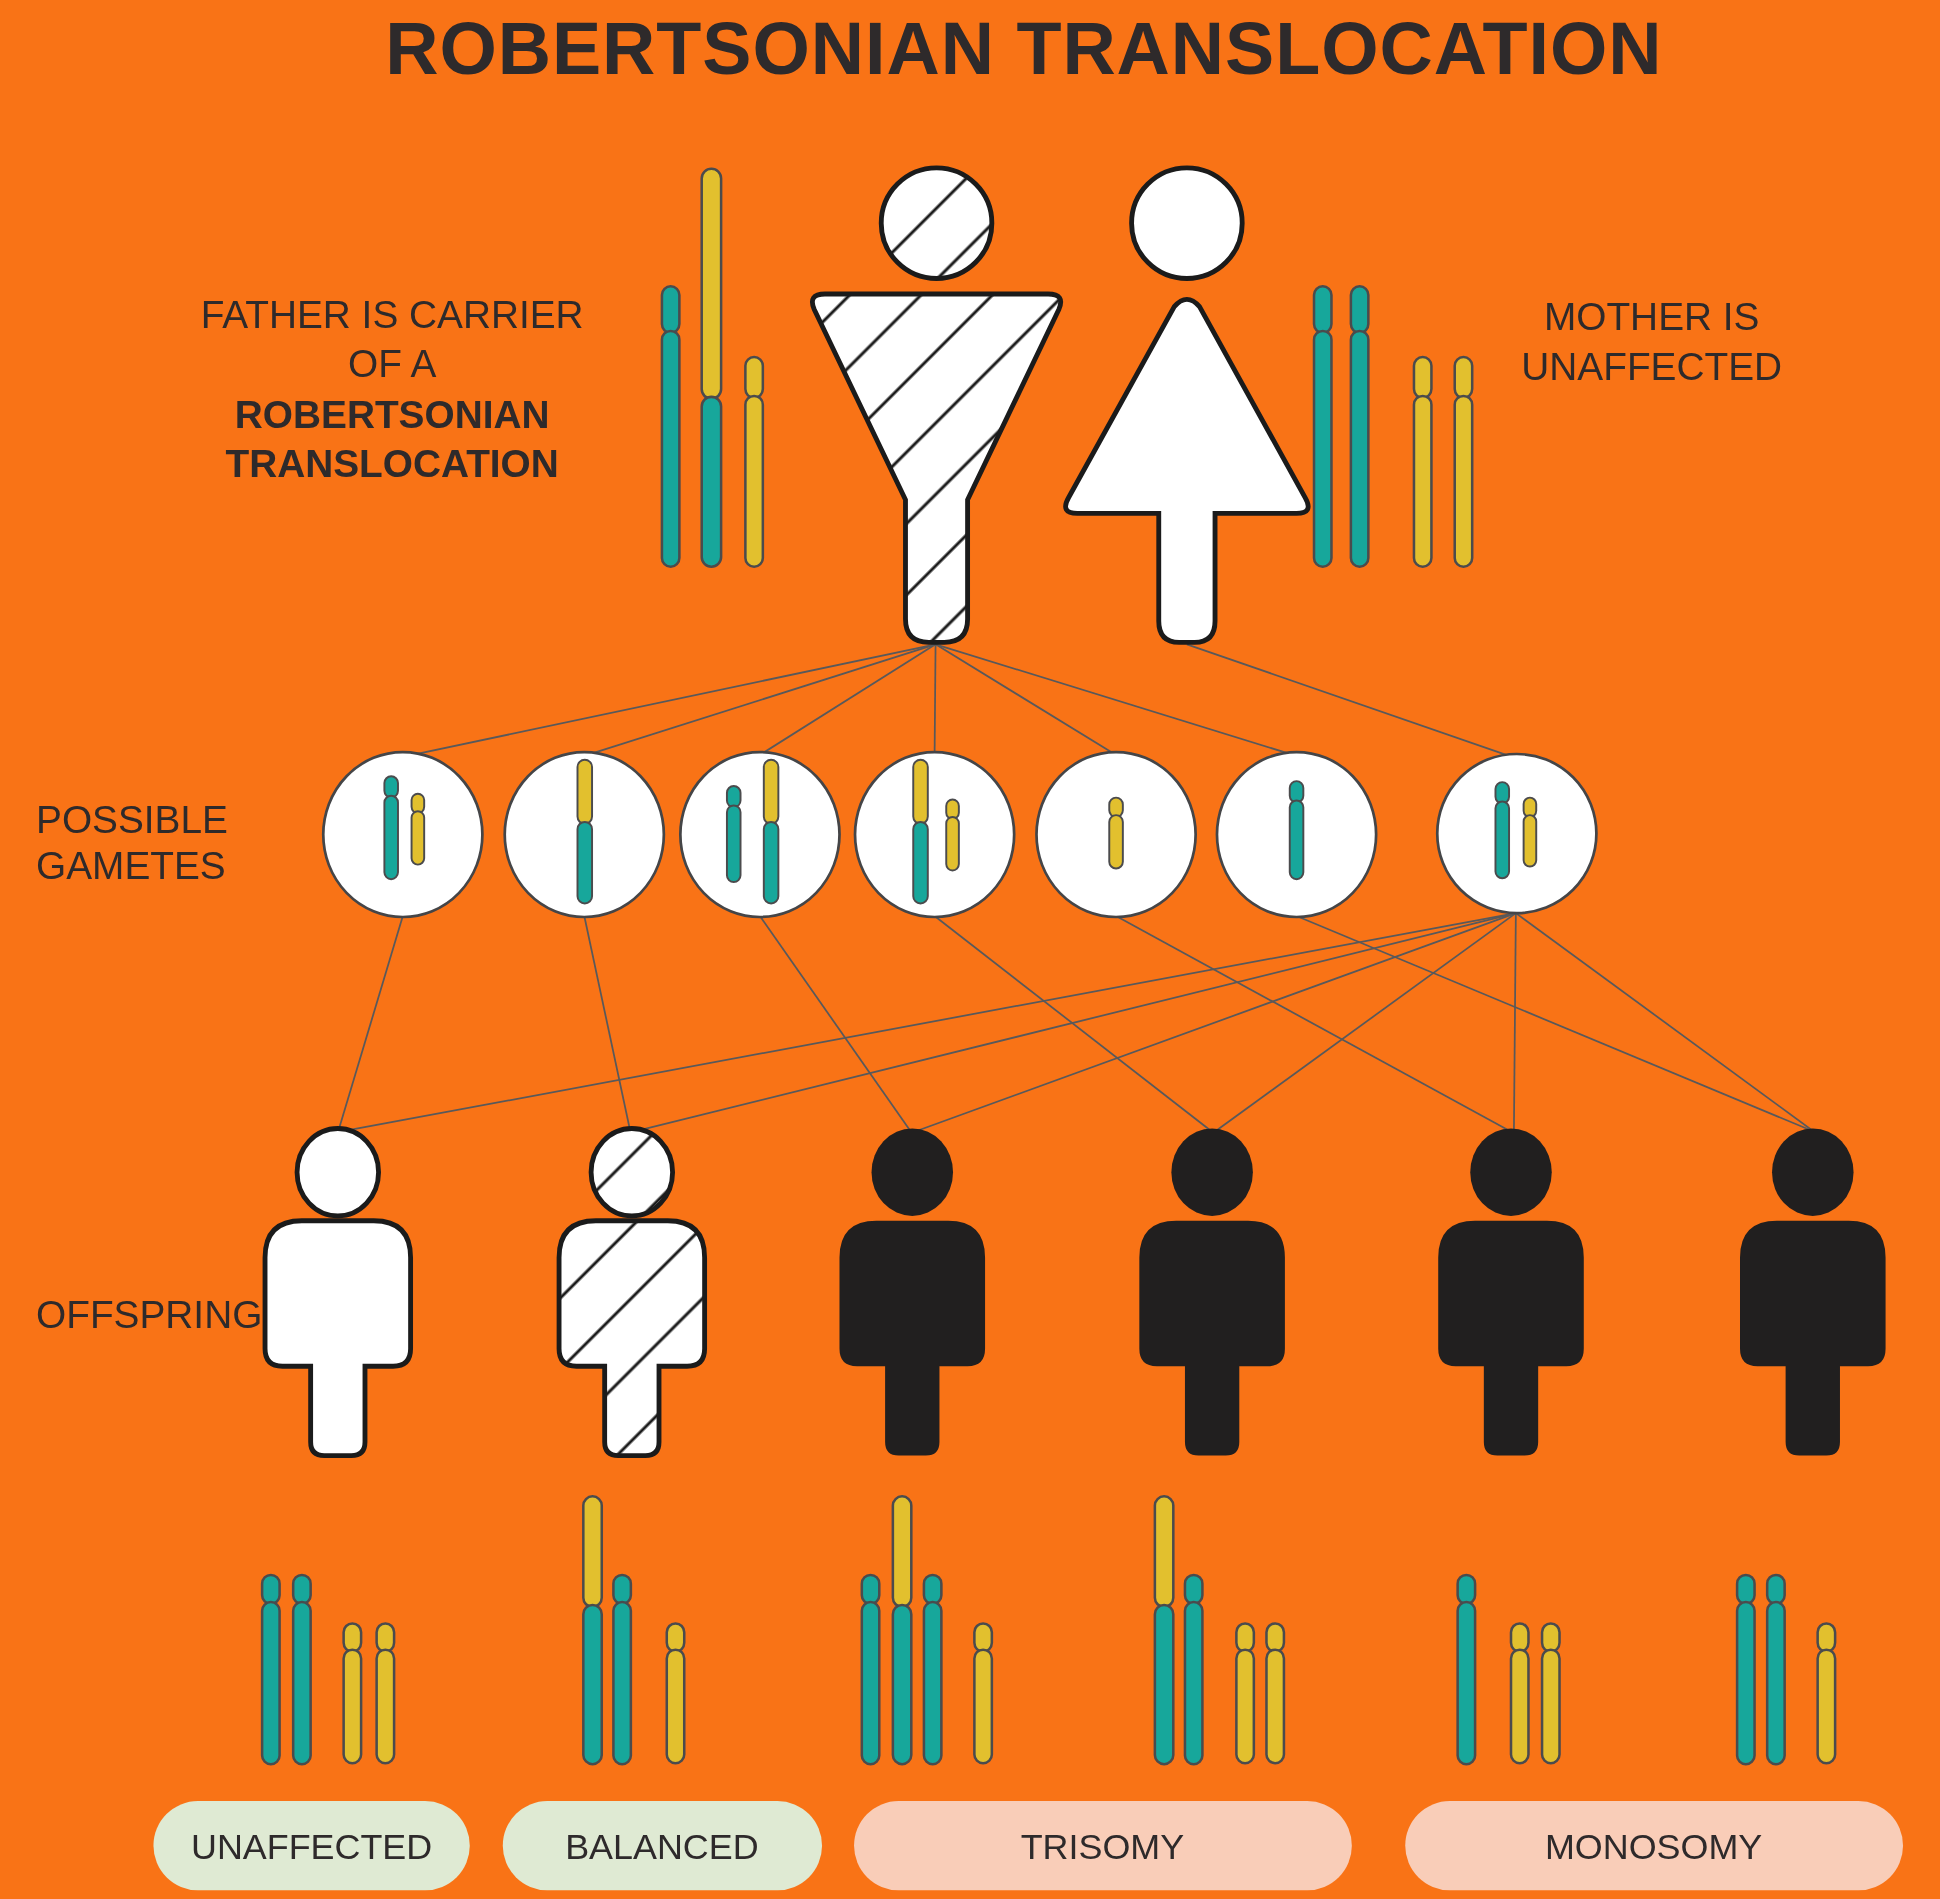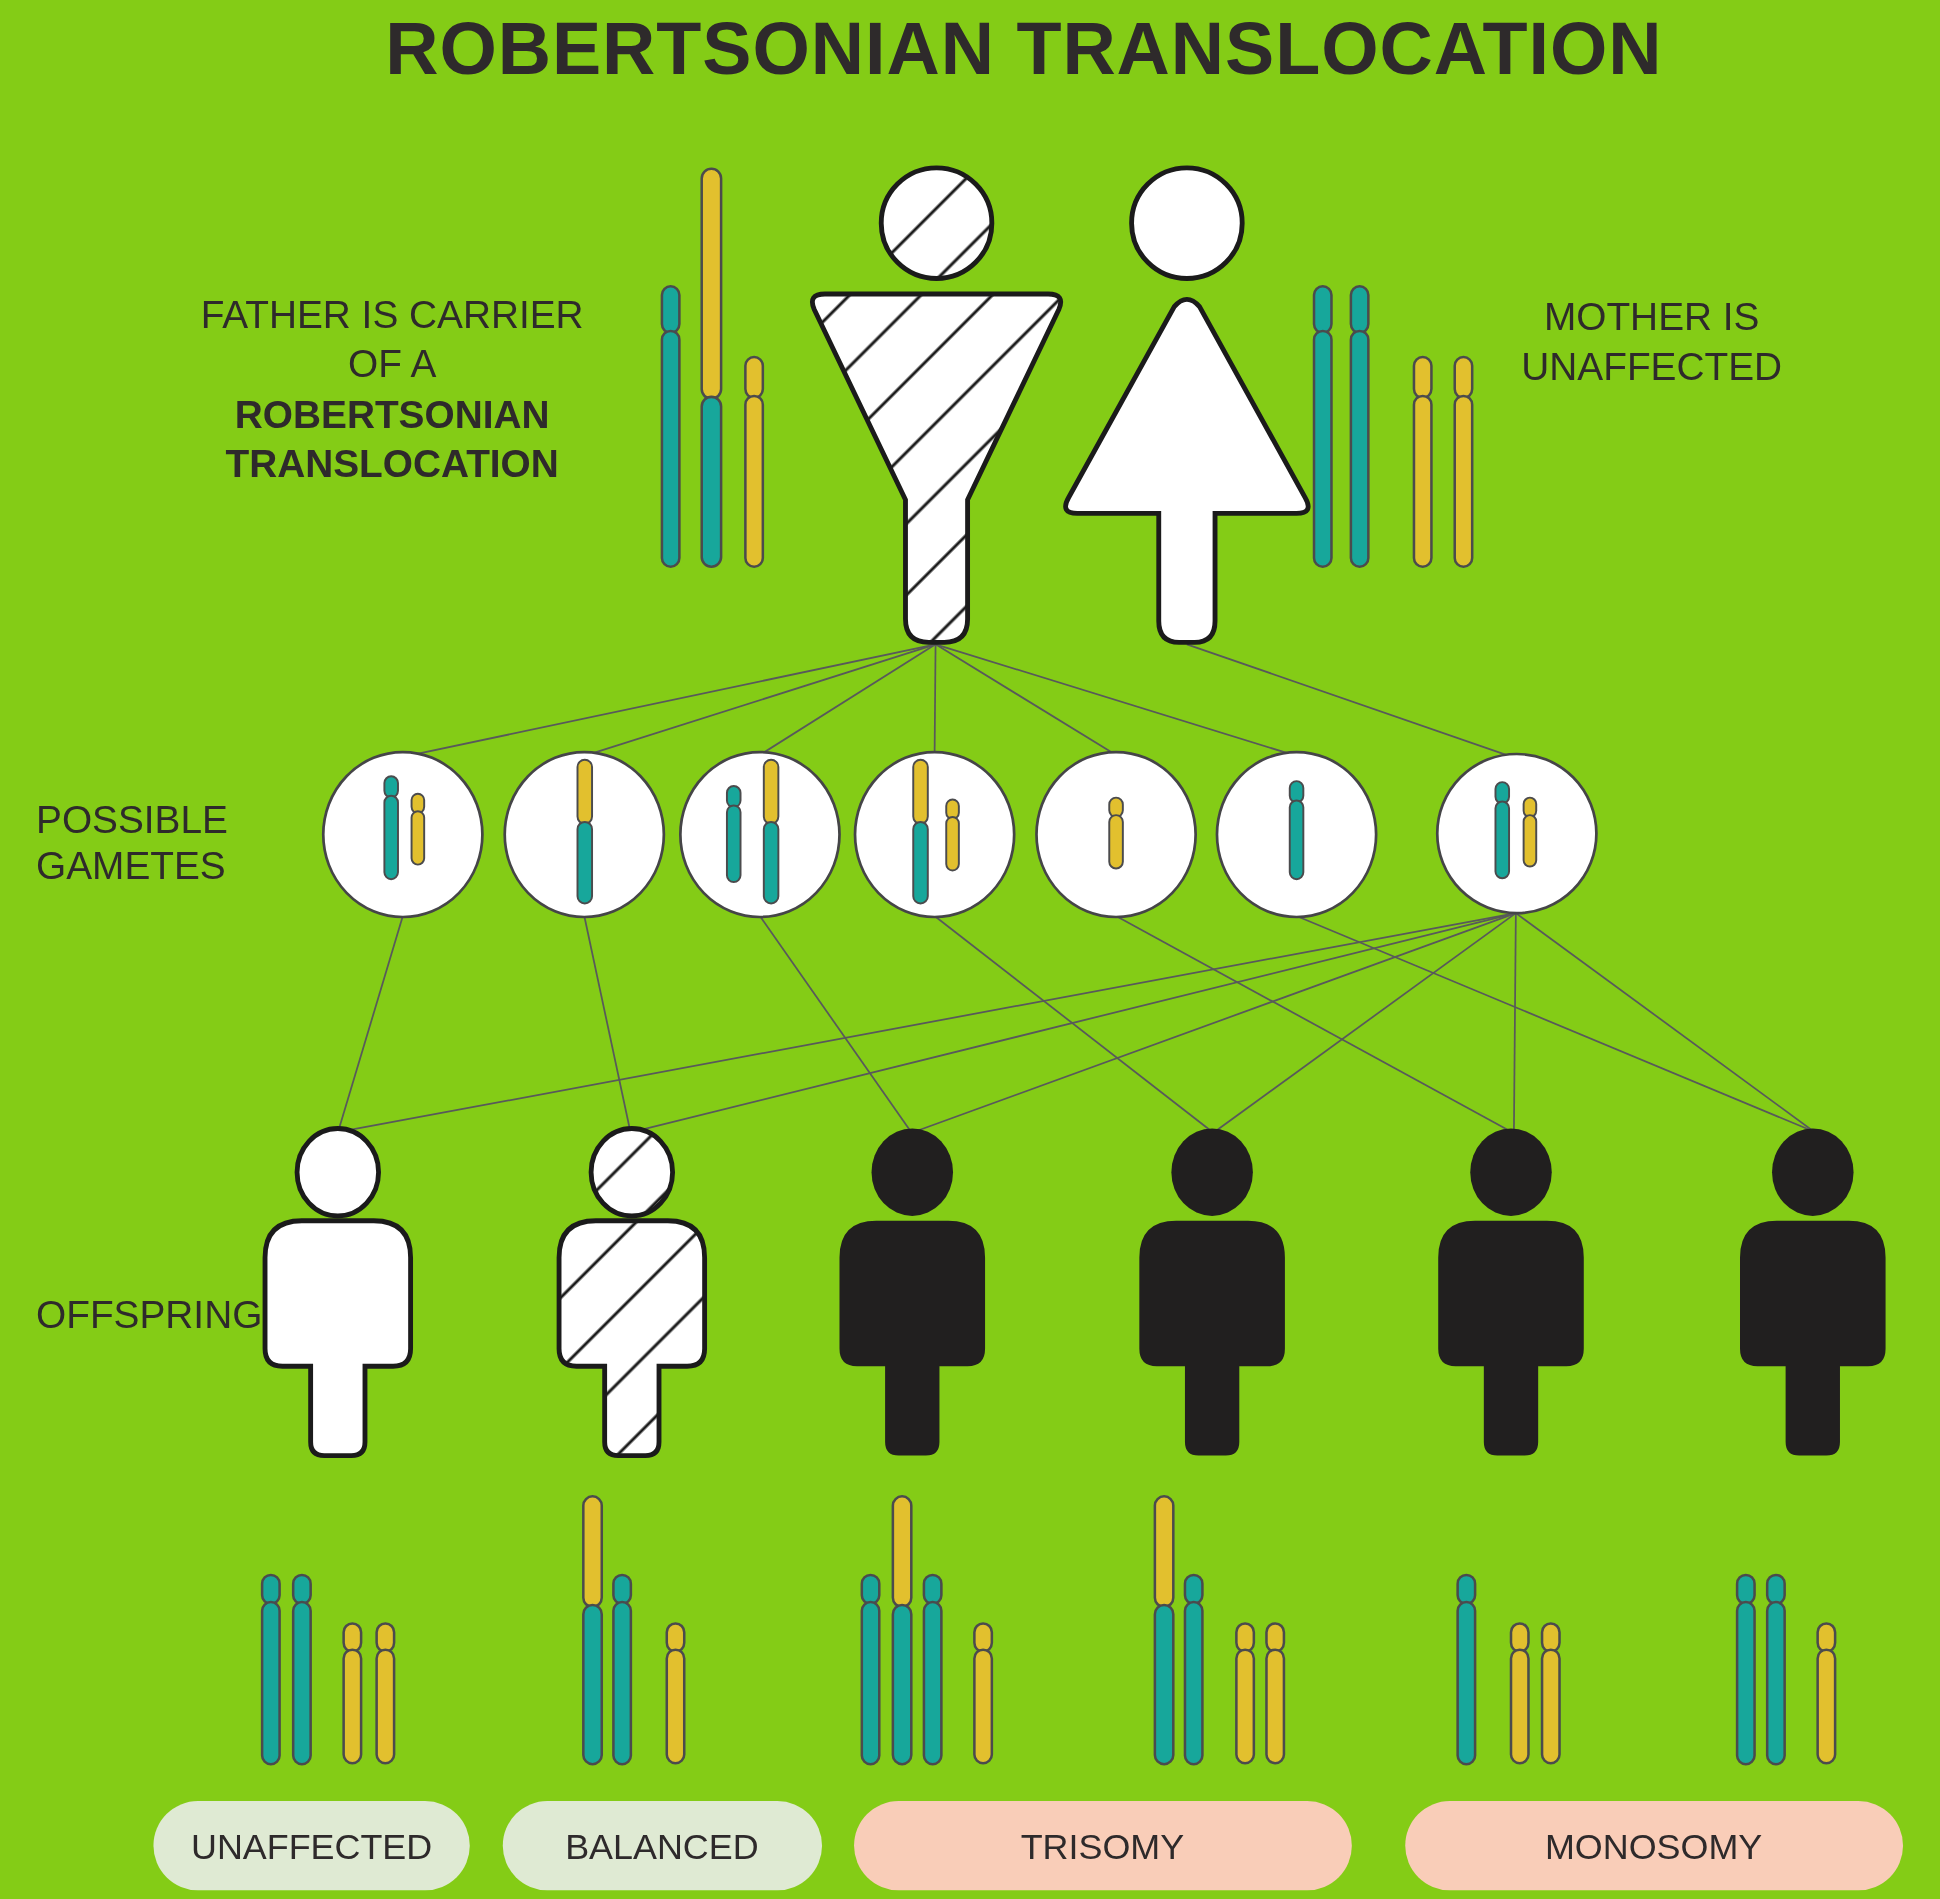--- a/index.html
+++ b/index.html
@@ -1,16 +1,16 @@
 <!DOCTYPE html>
 <html><head>
 <meta charset="utf-8">
 <style>
   html,body{margin:0;padding:0;background:#ffffff;}
-  #stage{width:1941px;height:1900px;position:relative;background:#84cc16;}
+  #stage{width:1941px;height:1900px;position:relative;background:#f97316;}
   svg{display:block;}
   text{font-family:"Liberation Sans","DejaVu Sans",sans-serif;fill:#2e2a2b;}
   .t-title{font-size:76px;font-weight:bold;letter-spacing:1px;}
   .t-label{font-size:40px;}
   .t-bold{font-weight:bold;}
   .t-pill{font-size:37px;}
   .chr{stroke:#4b4b4d;stroke-width:2.6;}
   .chr-sm{stroke:#4b4b4d;stroke-width:2;}
   .fill-teal{fill:#17a79b;}
   .fill-yellow{fill:#e2c02e;}

